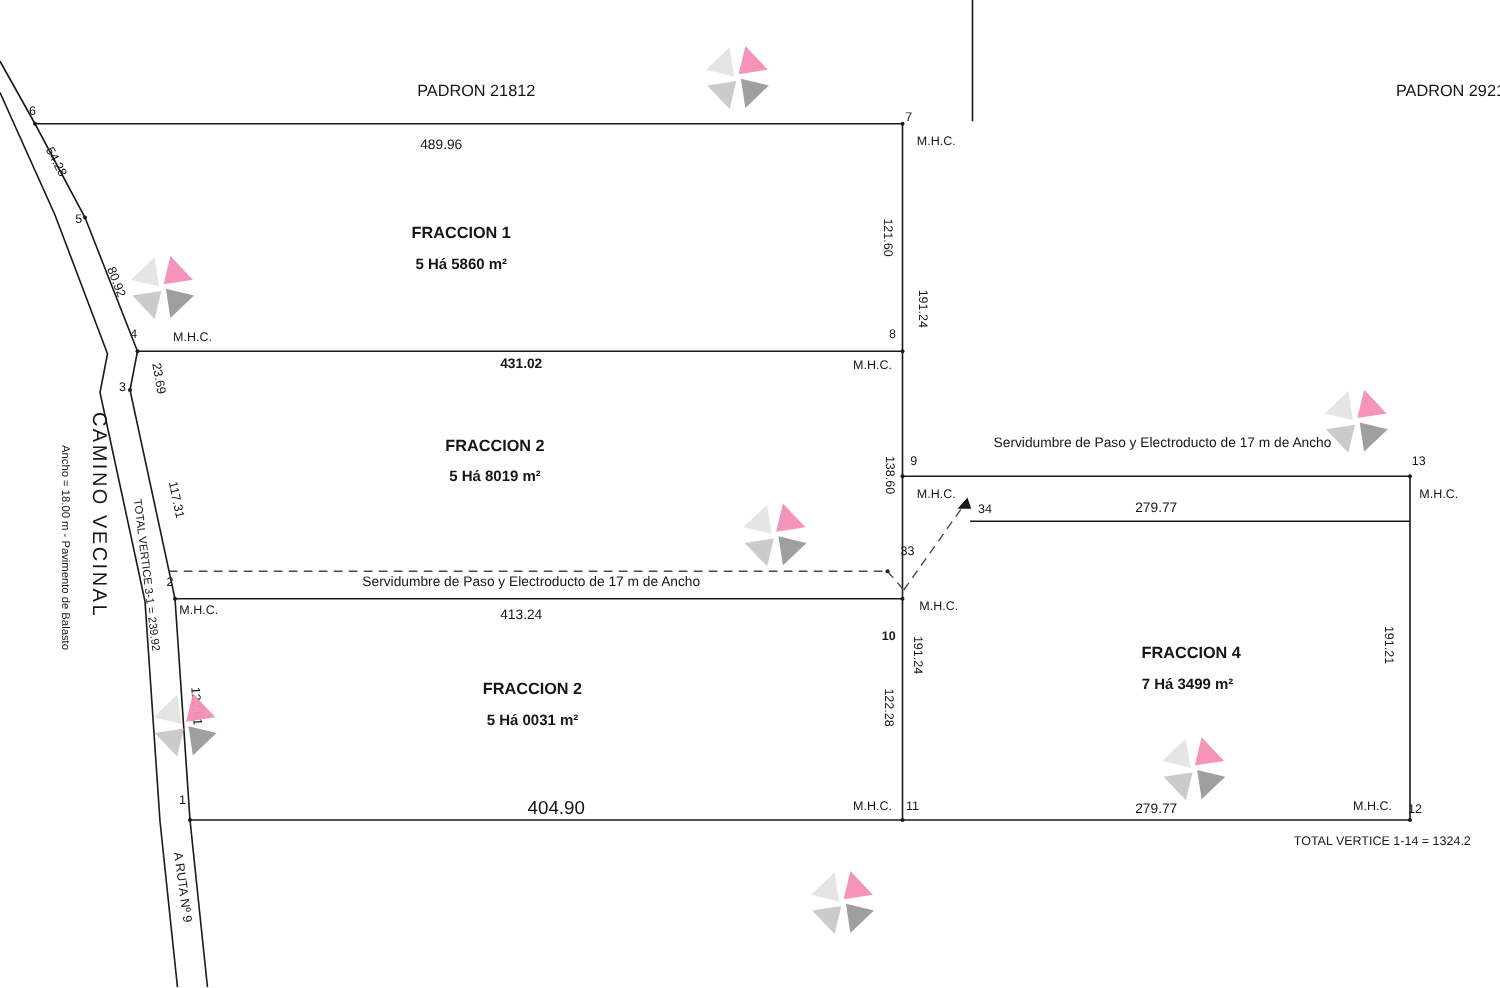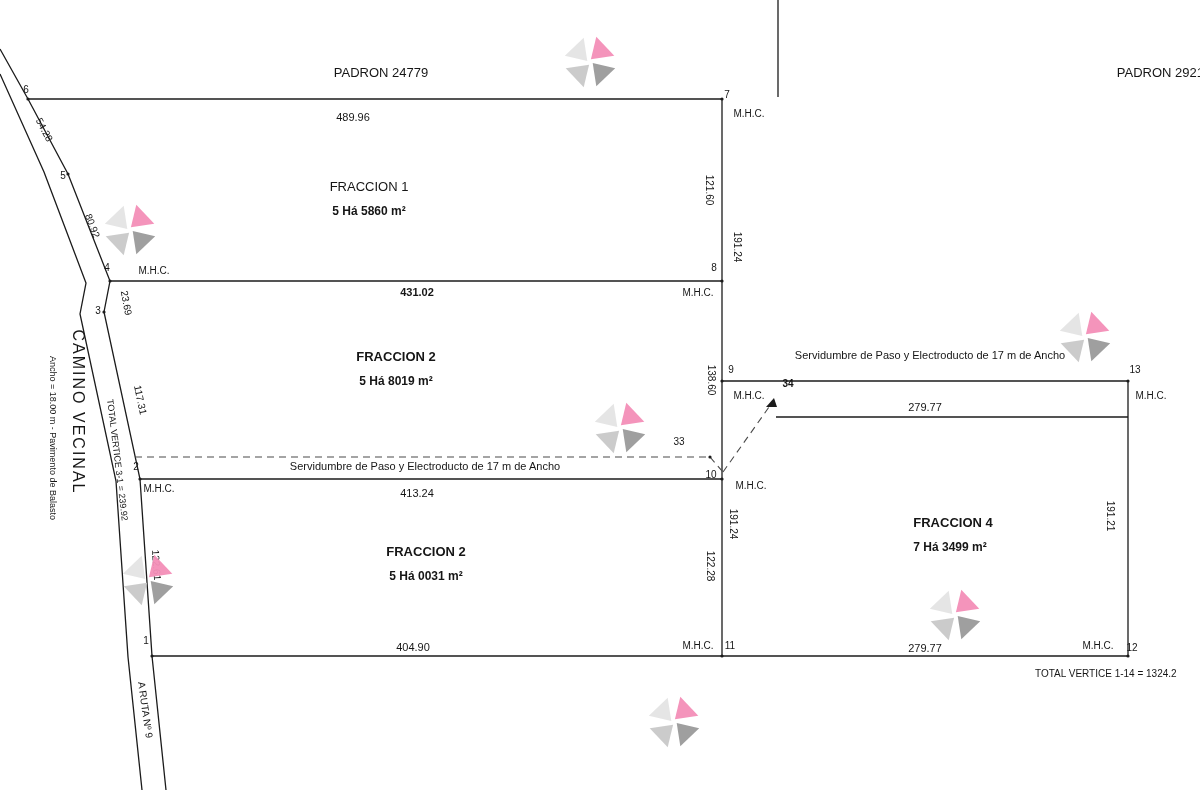--- a/index.html
+++ b/index.html
@@ -56,28 +56,28 @@
       <circle cx="722" cy="281" r="1.6"></circle>
       <circle cx="722" cy="381" r="1.6"></circle>
       <circle cx="722" cy="479" r="1.6"></circle>
       <circle cx="722" cy="656" r="1.6"></circle>
       <circle cx="1128" cy="656" r="1.6"></circle>
       <circle cx="1128" cy="381" r="1.6"></circle>
       <circle cx="710" cy="457" r="1.6"></circle>
     </g>
   </svg>
 
-<div class="lbl" style="left: 381px; top: 72px; font-size: 13px; font-weight: 400; transform: translate(-50%, -50%) rotate(0deg);">PADRON 24779</div>
+<div class="lbl" style="left: 381px; top: 72px; font-size: 13px; font-weight: 400; transform: translate(-50%, -50%) rotate(0deg);">PADRON 21812</div>
     <div class="lbl" style="left: 1164px; top: 72px; font-size: 13px; font-weight: 400; transform: translate(-50%, -50%) rotate(0deg); text-align: center;">PADRON 29218</div>
     <div class="lbl" style="left: 353px; top: 117px; font-size: 11px; font-weight: 400; transform: translate(-50%, -50%) rotate(0deg);">489.96</div>
     <div class="lbl" style="left: 727px; top: 95px; font-size: 10px; font-weight: 400; transform: translate(-50%, -50%) rotate(0deg);">7</div>
     <div class="lbl" style="left: 749px; top: 114px; font-size: 10px; font-weight: 400; transform: translate(-50%, -50%) rotate(0deg);">M.H.C.</div>
     <div class="lbl" style="left: 709px; top: 190px; font-size: 10px; font-weight: 400; transform: translate(-50%, -50%) rotate(90deg);">121.60</div>
     <div class="lbl" style="left: 737px; top: 247px; font-size: 10px; font-weight: 400; transform: translate(-50%, -50%) rotate(90deg);">191.24</div>
-    <div class="lbl" style="left: 369px; top: 186px; font-size: 13px; font-weight: 400; transform: translate(-50%, -50%) rotate(0deg);">FRACCION 1</div>
+    <div class="lbl" style="left: 369px; top: 186px; font-size: 13px; font-weight: 700; transform: translate(-50%, -50%) rotate(0deg);">FRACCION 1</div>
     <div class="lbl" style="left: 369px; top: 211px; font-size: 12px; font-weight: 700; transform: translate(-50%, -50%) rotate(0deg); text-align: right;">5 Há 5860 m²</div>
     <div class="lbl" style="left: 107px; top: 268px; font-size: 10px; font-weight: 400; transform: translate(-50%, -50%) rotate(0deg);">4</div>
     <div class="lbl" style="left: 154px; top: 271px; font-size: 10px; font-weight: 400; transform: translate(-50%, -50%) rotate(0deg);">M.H.C.</div>
     <div class="lbl" style="left: 714px; top: 268px; font-size: 10px; font-weight: 400; transform: translate(-50%, -50%) rotate(0deg);">8</div>
     <div class="lbl" style="left: 698px; top: 293px; font-size: 10px; font-weight: 400; transform: translate(-50%, -50%) rotate(0deg);">M.H.C.</div>
     <div class="lbl" style="left: 417px; top: 292px; font-size: 11px; font-weight: 700; transform: translate(-50%, -50%) rotate(0deg);">431.02</div>
     <div class="lbl" style="left: 396px; top: 356px; font-size: 13px; font-weight: 700; transform: translate(-50%, -50%) rotate(0deg);">FRACCION 2</div>
     <div class="lbl" style="left: 396px; top: 381px; font-size: 12px; font-weight: 700; transform: translate(-50%, -50%) rotate(0deg);">5 Há 8019 m²</div>
     <div class="lbl" style="left: 26px; top: 90px; font-size: 10px; font-weight: 400; transform: translate(-50%, -50%) rotate(0deg);">6</div>
     <div class="lbl" style="left: 63px; top: 176px; font-size: 10px; font-weight: 400; transform: translate(-50%, -50%) rotate(0deg);">5</div>
@@ -85,40 +85,40 @@
     <div class="lbl" style="left: 92px; top: 226px; font-size: 10px; font-weight: 400; transform: translate(-50%, -50%) rotate(69deg);">80.92</div>
     <div class="lbl" style="left: 98px; top: 311px; font-size: 10px; font-weight: 400; transform: translate(-50%, -50%) rotate(0deg);">3</div>
     <div class="lbl" style="left: 126px; top: 303px; font-size: 10px; font-weight: 400; transform: translate(-50%, -50%) rotate(80deg);">23.69</div>
     <div class="lbl" style="left: 140px; top: 400px; font-size: 10px; font-weight: 400; transform: translate(-50%, -50%) rotate(78deg);">117.31</div>
     <div class="lbl" style="left: 117px; top: 460px; font-size: 9px; font-weight: 400; transform: translate(-50%, -50%) rotate(83deg);">TOTAL VERTICE 3-1 = 239.92</div>
     <div class="lbl" style="left: 78px; top: 412px; font-size: 16px; font-weight: 400; letter-spacing: 2px; transform: translate(-50%, -50%) rotate(90deg);">CAMINO VECINAL</div>
     <div class="lbl" style="left: 52px; top: 438px; font-size: 9px; font-weight: 400; transform: translate(-50%, -50%) rotate(90deg);">Ancho = 18.00 m - Pavimento de Balasto</div>
     <div class="lbl" style="left: 136px; top: 467px; font-size: 10px; font-weight: 400; transform: translate(-50%, -50%) rotate(0deg);">2</div>
     <div class="lbl" style="left: 159px; top: 489px; font-size: 10px; font-weight: 400; transform: translate(-50%, -50%) rotate(0deg);">M.H.C.</div>
     <div class="lbl" style="left: 425px; top: 466px; font-size: 11px; font-weight: 400; transform: translate(-50%, -50%) rotate(0deg);">Servidumbre de Paso y Electroducto de 17 m de Ancho</div>
-    <div class="lbl" style="left: 679px; top: 442px; font-size: 10px; font-weight: 400; transform: translate(-50%, -50%) rotate(0deg);">33</div>
+    <div class="lbl" style="left: 726px; top: 442px; font-size: 10px; font-weight: 400; transform: translate(-50%, -50%) rotate(0deg);">33</div>
     <div class="lbl" style="left: 417px; top: 493px; font-size: 11px; font-weight: 400; transform: translate(-50%, -50%) rotate(0deg);">413.24</div>
-    <div class="lbl" style="left: 711px; top: 475px; font-size: 10px; font-weight: 400; transform: translate(-50%, -50%) rotate(0deg);">10</div>
+    <div class="lbl" style="left: 711px; top: 510px; font-size: 10px; font-weight: 700; transform: translate(-50%, -50%) rotate(0deg);">10</div>
     <div class="lbl" style="left: 751px; top: 486px; font-size: 10px; font-weight: 400; transform: translate(-50%, -50%) rotate(0deg);">M.H.C.</div>
     <div class="lbl" style="left: 711px; top: 380px; font-size: 10px; font-weight: 400; transform: translate(-50%, -50%) rotate(90deg);">138.60</div>
     <div class="lbl" style="left: 426px; top: 551px; font-size: 13px; font-weight: 700; transform: translate(-50%, -50%) rotate(0deg);">FRACCION 2</div>
     <div class="lbl" style="left: 426px; top: 576px; font-size: 12px; font-weight: 700; transform: translate(-50%, -50%) rotate(0deg); text-align: center;">5 Há 0031 m²</div>
     <div class="lbl" style="left: 156px; top: 565px; font-size: 10px; font-weight: 400; transform: translate(-50%, -50%) rotate(86deg);">122.61</div>
     <div class="lbl" style="left: 146px; top: 641px; font-size: 10px; font-weight: 400; transform: translate(-50%, -50%) rotate(0deg);">1</div>
-    <div class="lbl" style="left: 413px; top: 647px; font-size: 11px; font-weight: 400; transform: translate(-50%, -50%) rotate(0deg);">404.90</div>
+    <div class="lbl" style="left: 445px; top: 647px; font-size: 15px; font-weight: 400; transform: translate(-50%, -50%) rotate(0deg);">404.90</div>
     <div class="lbl" style="left: 698px; top: 646px; font-size: 10px; font-weight: 400; transform: translate(-50%, -50%) rotate(0deg);">M.H.C.</div>
     <div class="lbl" style="left: 730px; top: 646px; font-size: 10px; font-weight: 400; transform: translate(-50%, -50%) rotate(0deg);">11</div>
     <div class="lbl" style="left: 710px; top: 566px; font-size: 10px; font-weight: 400; transform: translate(-50%, -50%) rotate(90deg);">122.28</div>
     <div class="lbl" style="left: 733px; top: 524px; font-size: 10px; font-weight: 400; transform: translate(-50%, -50%) rotate(90deg);">191.24</div>
     <div class="lbl" style="left: 930px; top: 355px; font-size: 11px; font-weight: 400; transform: translate(-50%, -50%) rotate(0deg);">Servidumbre de Paso y Electroducto de 17 m de Ancho</div>
     <div class="lbl" style="left: 731px; top: 370px; font-size: 10px; font-weight: 400; transform: translate(-50%, -50%) rotate(0deg);">9</div>
     <div class="lbl" style="left: 749px; top: 396px; font-size: 10px; font-weight: 400; transform: translate(-50%, -50%) rotate(0deg);">M.H.C.</div>
     <div class="lbl" style="left: 1135px; top: 370px; font-size: 10px; font-weight: 400; transform: translate(-50%, -50%) rotate(0deg);">13</div>
     <div class="lbl" style="left: 1151px; top: 396px; font-size: 10px; font-weight: 400; transform: translate(-50%, -50%) rotate(0deg);">M.H.C.</div>
-    <div class="lbl" style="left: 788px; top: 384px; font-size: 10px; font-weight: 700; transform: translate(-50%, -50%) rotate(0deg);">34</div>
+    <div class="lbl" style="left: 788px; top: 408px; font-size: 10px; font-weight: 400; transform: translate(-50%, -50%) rotate(0deg);">34</div>
     <div class="lbl" style="left: 925px; top: 407px; font-size: 11px; font-weight: 400; transform: translate(-50%, -50%) rotate(0deg);">279.77</div>
     <div class="lbl" style="left: 953px; top: 522px; font-size: 13px; font-weight: 700; transform: translate(-50%, -50%) rotate(0deg);">FRACCION 4</div>
     <div class="lbl" style="left: 950px; top: 547px; font-size: 12px; font-weight: 700; transform: translate(-50%, -50%) rotate(0deg);">7 Há 3499 m²</div>
     <div class="lbl" style="left: 1110px; top: 516px; font-size: 10px; font-weight: 400; transform: translate(-50%, -50%) rotate(90deg);">191.21</div>
     <div class="lbl" style="left: 925px; top: 648px; font-size: 11px; font-weight: 400; transform: translate(-50%, -50%) rotate(0deg);">279.77</div>
     <div class="lbl" style="left: 1098px; top: 646px; font-size: 10px; font-weight: 400; transform: translate(-50%, -50%) rotate(0deg);">M.H.C.</div>
     <div class="lbl" style="left: 1132px; top: 648px; font-size: 10px; font-weight: 400; transform: translate(-50%, -50%) rotate(0deg);">12</div>
     <div class="lbl" style="left: 1035px; top: 674px; font-size: 10px; font-weight: 400; transform: translate(0px, -50%) rotate(0deg);">TOTAL VERTICE 1-14 = 1324.2</div>
     <div class="lbl" style="left: 145px; top: 710px; font-size: 10px; font-weight: 400; transform: translate(-50%, -50%) rotate(82deg);">A RUTA Nº 9</div>
     <div class="wm" style="left: 563px; top: 35px; width: 54px; height: 54px;"><svg viewBox="-30 -30 60 60" xmlns="http://www.w3.org/2000/svg" style="width: 100%; height: 100%;">

